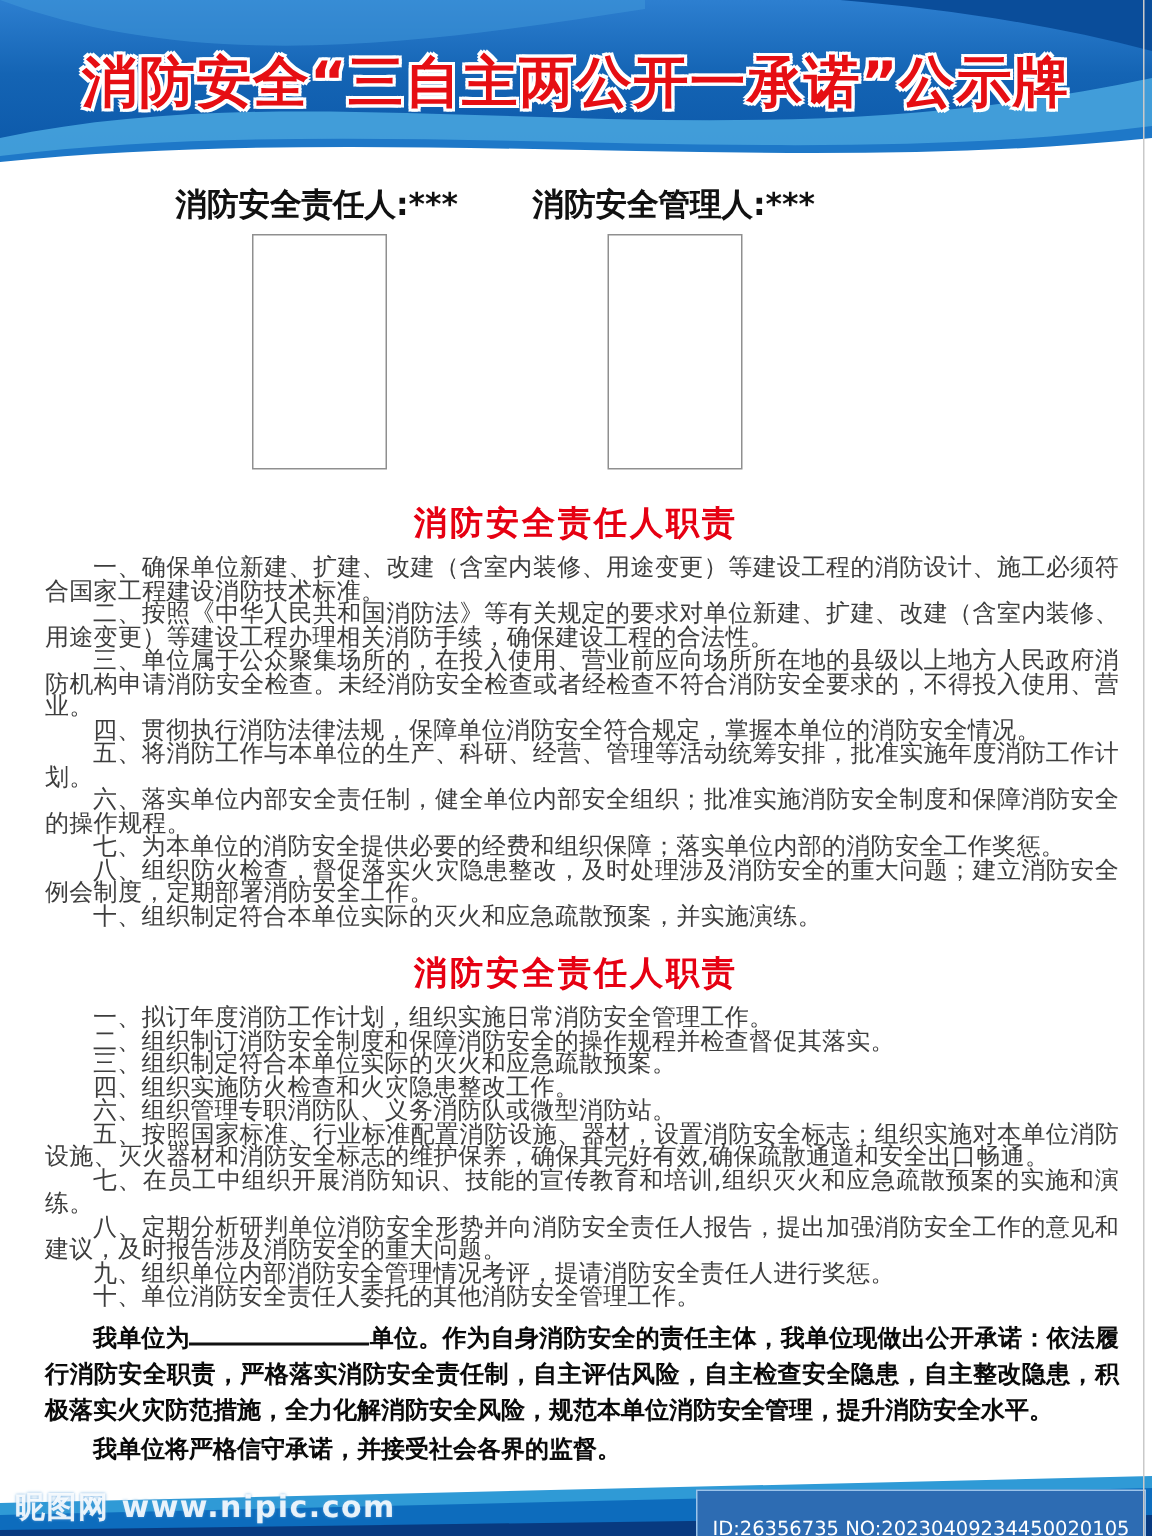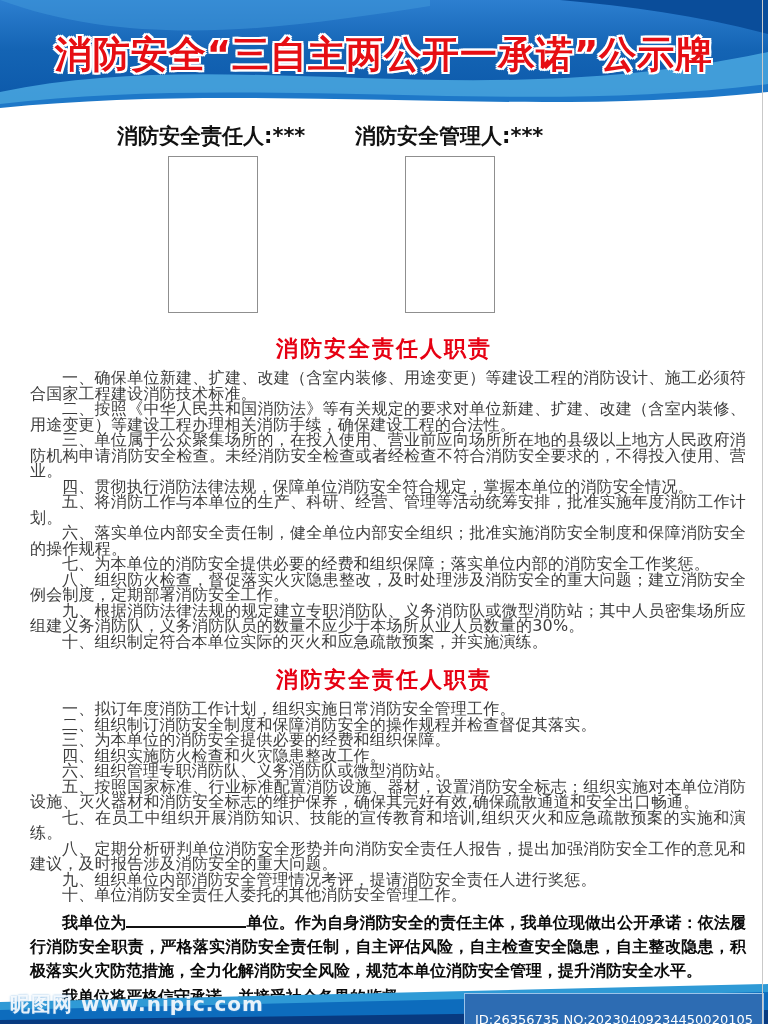--- a/index.html
+++ b/index.html
@@ -107,31 +107,30 @@
     <h2 class="section-heading">消防安全责任人职责</h2>
     <ol class="duty-list">
       <li>一、确保单位新建、扩建、改建（含室内装修、用途变更）等建设工程的消防设计、施工必须符合国家工程建设消防技术标准。</li>
       <li>二、按照《中华人民共和国消防法》等有关规定的要求对单位新建、扩建、改建（含室内装修、用途变更）等建设工程办理相关消防手续，确保建设工程的合法性。</li>
       <li>三、单位属于公众聚集场所的，在投入使用、营业前应向场所所在地的县级以上地方人民政府消防机构申请消防安全检查。未经消防安全检查或者经检查不符合消防安全要求的，不得投入使用、营业。</li>
       <li>四、贯彻执行消防法律法规，保障单位消防安全符合规定，掌握本单位的消防安全情况。</li>
       <li>五、将消防工作与本单位的生产、科研、经营、管理等活动统筹安排，批准实施年度消防工作计划。</li>
       <li>六、落实单位内部安全责任制，健全单位内部安全组织；批准实施消防安全制度和保障消防安全的操作规程。</li>
       <li>七、为本单位的消防安全提供必要的经费和组织保障；落实单位内部的消防安全工作奖惩。</li>
       <li>八、组织防火检查，督促落实火灾隐患整改，及时处理涉及消防安全的重大问题；建立消防安全例会制度，定期部署消防安全工作。</li>
-      <li>九、根据消防法律法规的规定建立专职消防队、义务消防队或微型消防站；其中人员密集场所应组建义务消防队，义务消防队员的数量不应少于本场所从业人员数量的30%。</li>
       <li>十、组织制定符合本单位实际的灭火和应急疏散预案，并实施演练。</li>
     </ol>
   </section>
 
   <section>
     <h2 class="section-heading">消防安全责任人职责</h2>
     <ol class="duty-list">
       <li>一、拟订年度消防工作计划，组织实施日常消防安全管理工作。</li>
       <li>二、组织制订消防安全制度和保障消防安全的操作规程并检查督促其落实。</li>
-      <li>三、为本单位的消防安全提供必要的经费和组织保障。</li>
+      <li>三、组织制定符合本单位实际的灭火和应急疏散预案。</li>
       <li>四、组织实施防火检查和火灾隐患整改工作。</li>
       <li>六、组织管理专职消防队、义务消防队或微型消防站。</li>
       <li>五、按照国家标准、行业标准配置消防设施、器材，设置消防安全标志；组织实施对本单位消防设施、灭火器材和消防安全标志的维护保养，确保其完好有效,确保疏散通道和安全出口畅通。</li>
       <li>七、在员工中组织开展消防知识、技能的宣传教育和培训,组织灭火和应急疏散预案的实施和演练。</li>
       <li>八、定期分析研判单位消防安全形势并向消防安全责任人报告，提出加强消防安全工作的意见和建议，及时报告涉及消防安全的重大问题。</li>
       <li>九、组织单位内部消防安全管理情况考评，提请消防安全责任人进行奖惩。</li>
       <li>十、单位消防安全责任人委托的其他消防安全管理工作。</li>
     </ol>
   </section>
 

